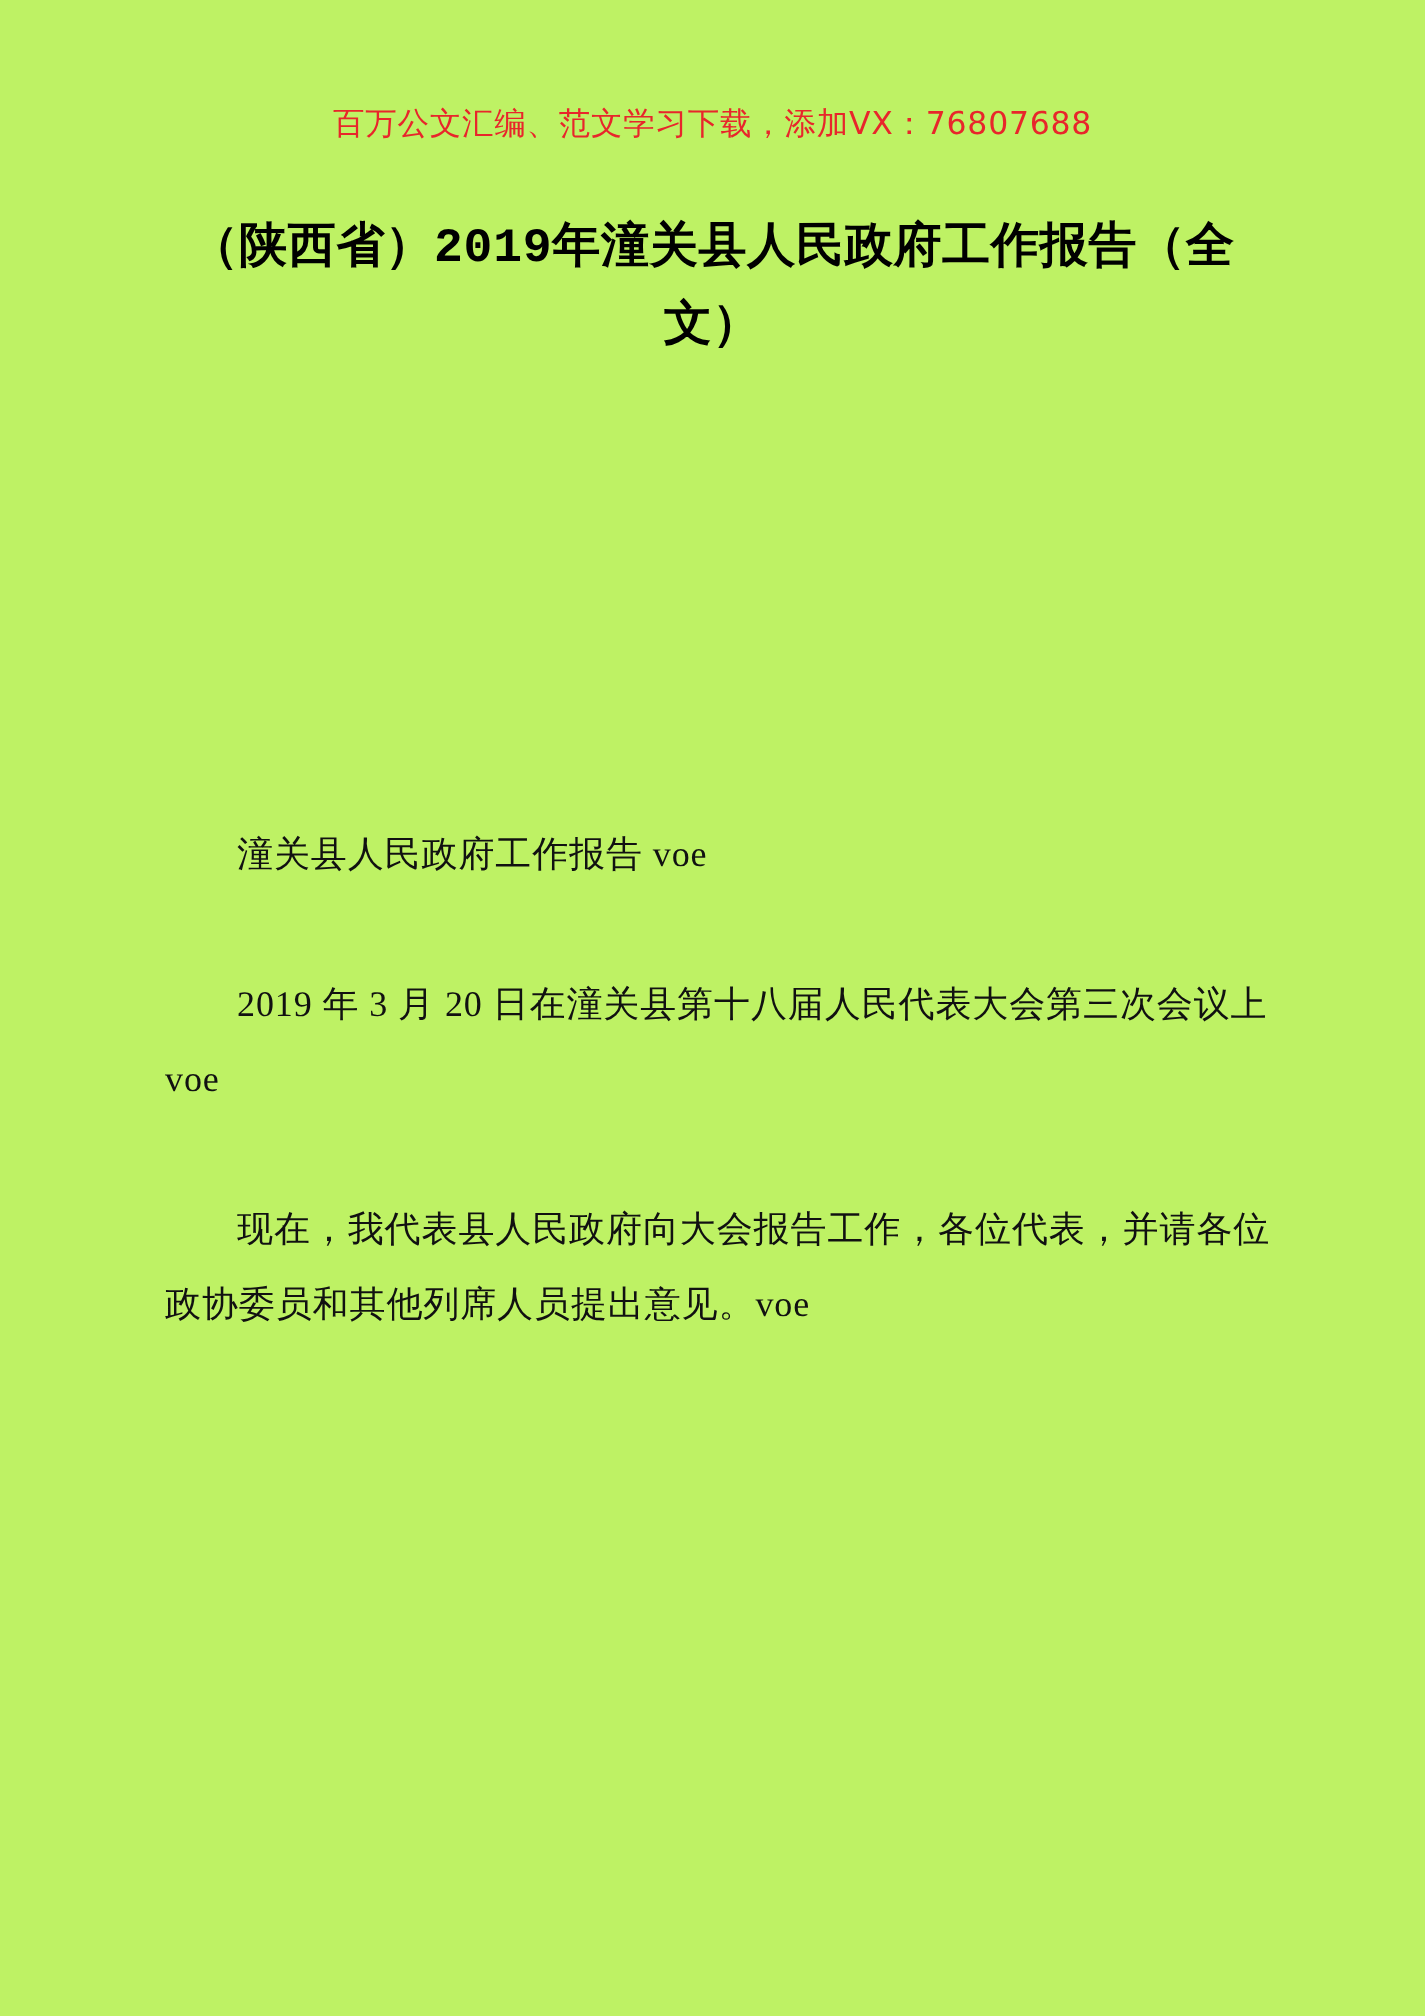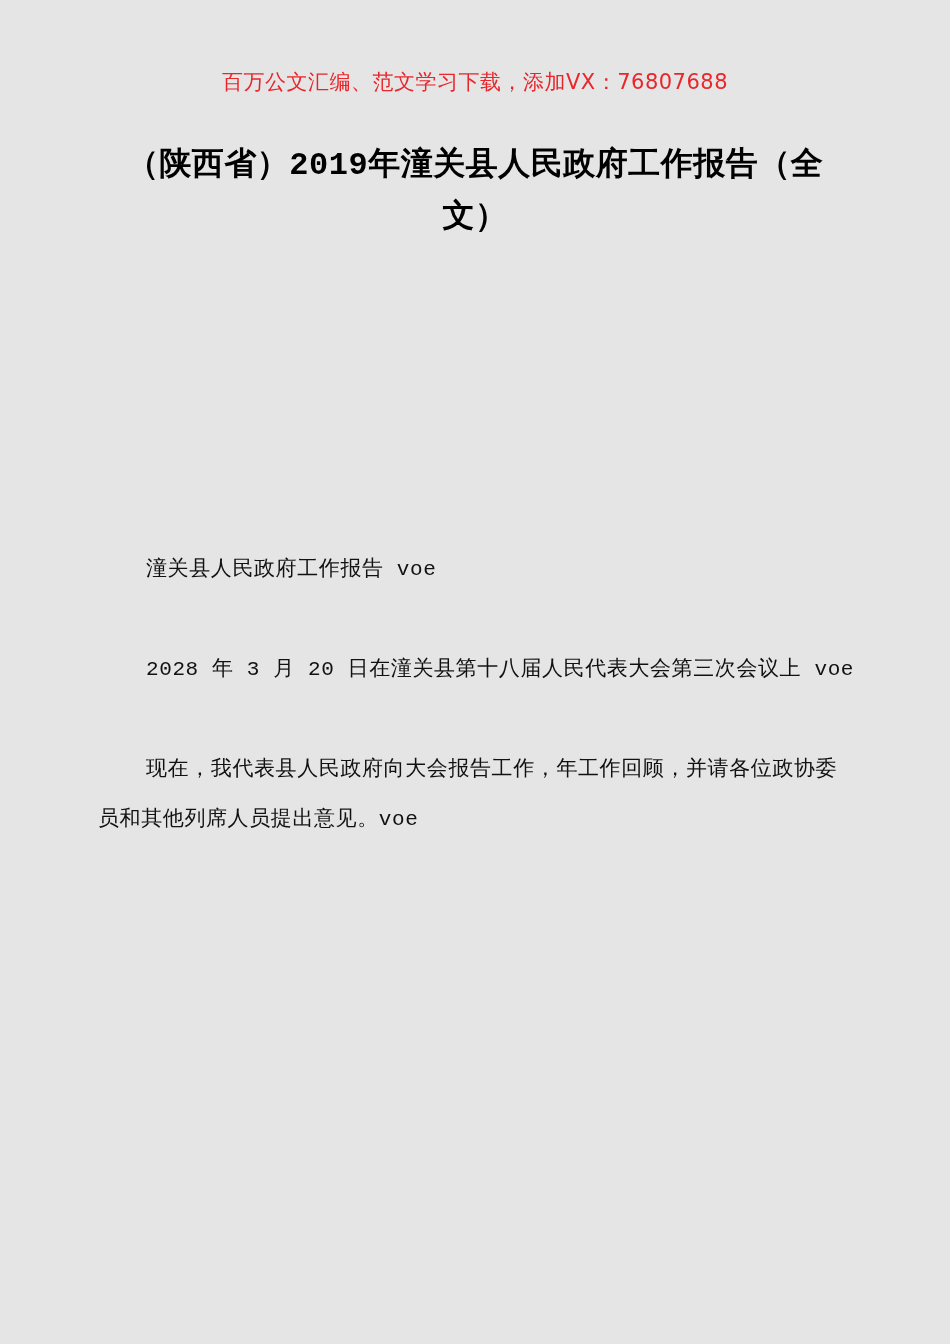--- a/index.html
+++ b/index.html
@@ -14,21 +14,21 @@
     color: #000000;
     position: relative;
     overflow: hidden;
   }
   .page {
     width: 950px;
     height: 1344px;
     box-sizing: border-box;
     padding: 0;
     position: relative;
-    background: #e5e5e5;
+    background: #bef264;
   }
   .watermark {
     position: absolute;
     top: 68px;
     left: 0;
     width: 950px;
     text-align: center;
     color: #e8262b;
     font-size: 21px;
     letter-spacing: 0.5px;
@@ -47,40 +47,40 @@
     letter-spacing: 0.5px;
     font-family: Liberation Mono, monospace;
   }
   .body-block {
     position: absolute;
     top: 545px;
     left: 98px;
     width: 760px;
   }
   .para {
-    font-size: 21px;
+    font-size: 24px;
     line-height: 50px;
-    margin: 0 0 50px 0;
+    margin: 0 0 50px 12px;
     text-indent: 48px;
     letter-spacing: 0.6px;
-    font-family: Liberation Mono, monospace;
+    font-family: Liberation Serif, serif;
     color: #111111;
   }
   .para:last-child {
     margin-bottom: 0;
   }
 </style>
 </head>
 <body>
 
 <div class="page">
 
   <div class="watermark">百万公文汇编、范文学习下载，添加VX：76807688</div>
 
   <div class="doc-title">（陕西省）2019年潼关县人民政府工作报告（全文）</div>
 
   <div class="body-block">
     <p class="para">潼关县人民政府工作报告 voe</p>
-    <p class="para">2028 年 3 月 20 日在潼关县第十八届人民代表大会第三次会议上 voe</p>
-    <p class="para">现在，我代表县人民政府向大会报告工作，年工作回顾，并请各位政协委员和其他列席人员提出意见。voe</p>
+    <p class="para">2019 年 3 月 20 日在潼关县第十八届人民代表大会第三次会议上 voe</p>
+    <p class="para">现在，我代表县人民政府向大会报告工作，各位代表，并请各位政协委员和其他列席人员提出意见。voe</p>
   </div>
 
 </div>
 
 </body></html>

